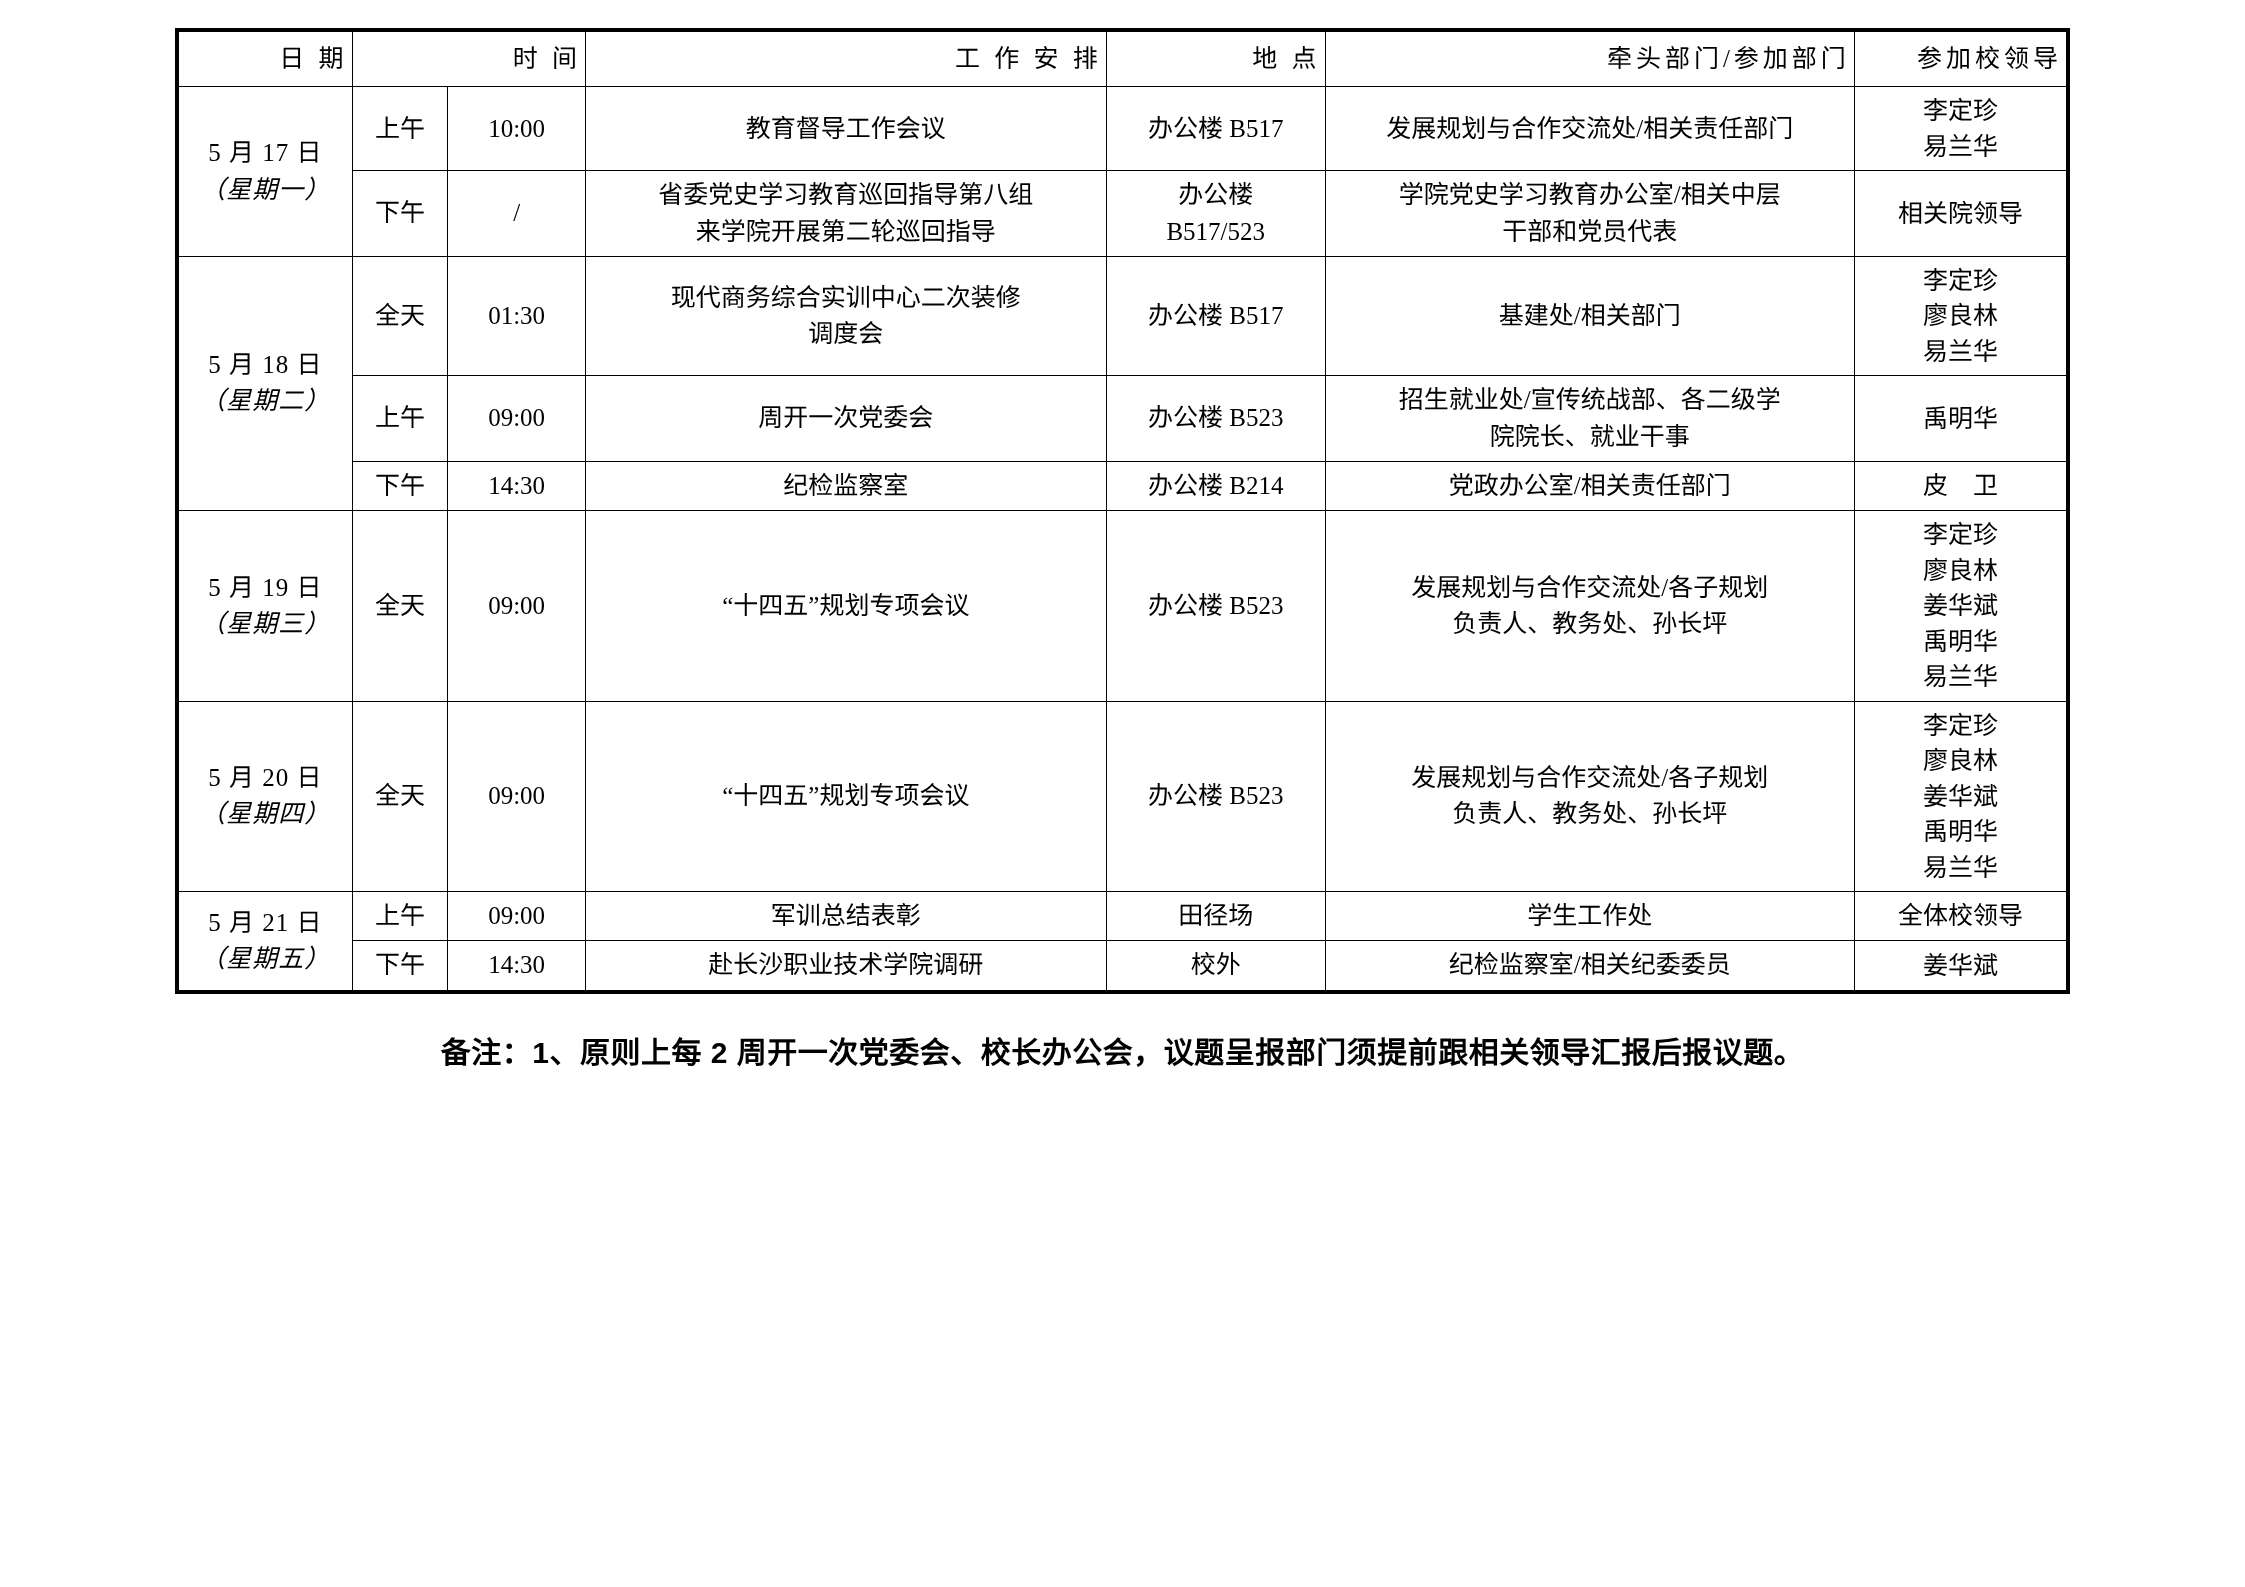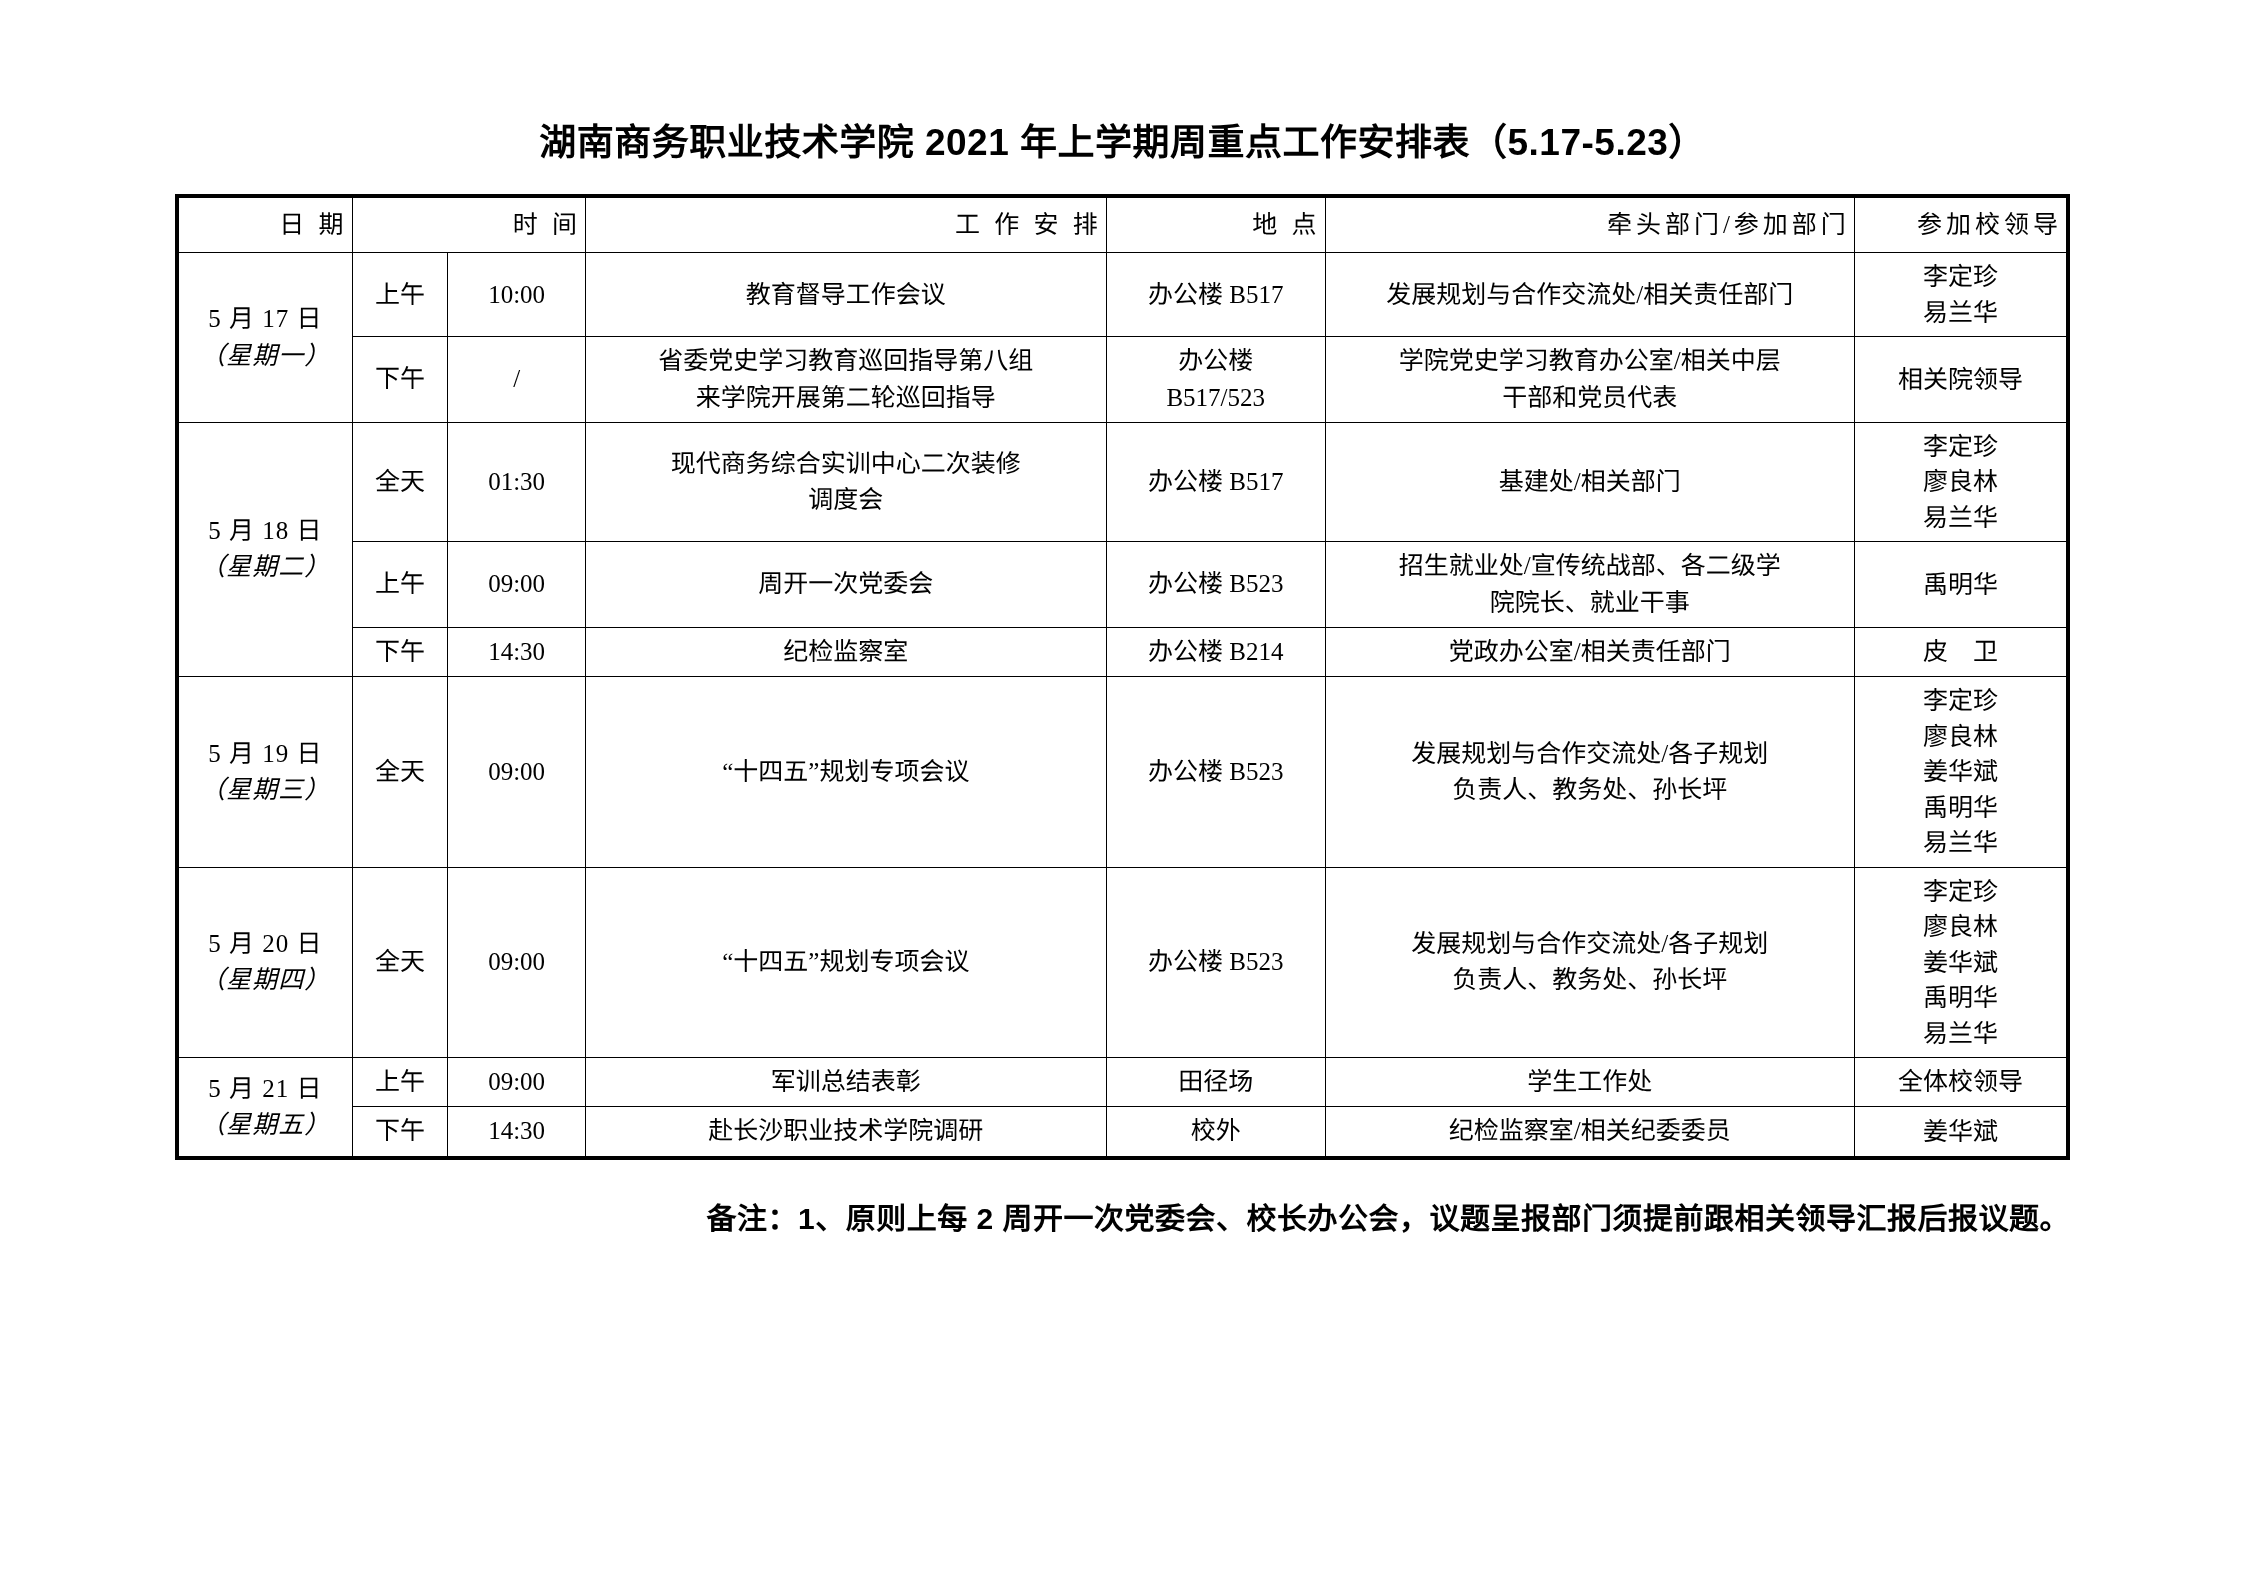--- a/index.html
+++ b/index.html
@@ -80,32 +80,31 @@
   .cell-date .d2 { display: block; font-style: italic; }
 
   .leaders span { display: block; line-height: 1.42; }
 
   .note {
     width: 1895px;
     margin: 0 auto;
     margin-top: 34px;
     font-size: 30px;
     font-weight: bold;
-    text-align: right;
+    text-align: center;
     font-family: "Liberation Sans", "DejaVu Sans", sans-serif;
     letter-spacing: 0.5px;
   }
   .multi-line { white-space: pre-line; }
 </style>
 </head>
 <body>
 
 <div class="page">
 
-  <h1 class="doc-title">湖南商务职业技术学院 2021 年上学期周重点工作安排表（5.17-5.23）</h1>
 
   <div class="table-wrap">
     <table class="schedule">
       <colgroup>
         <col class="col-date">
         <col class="col-half">
         <col class="col-time">
         <col class="col-work">
         <col class="col-place">
         <col class="col-dept">

